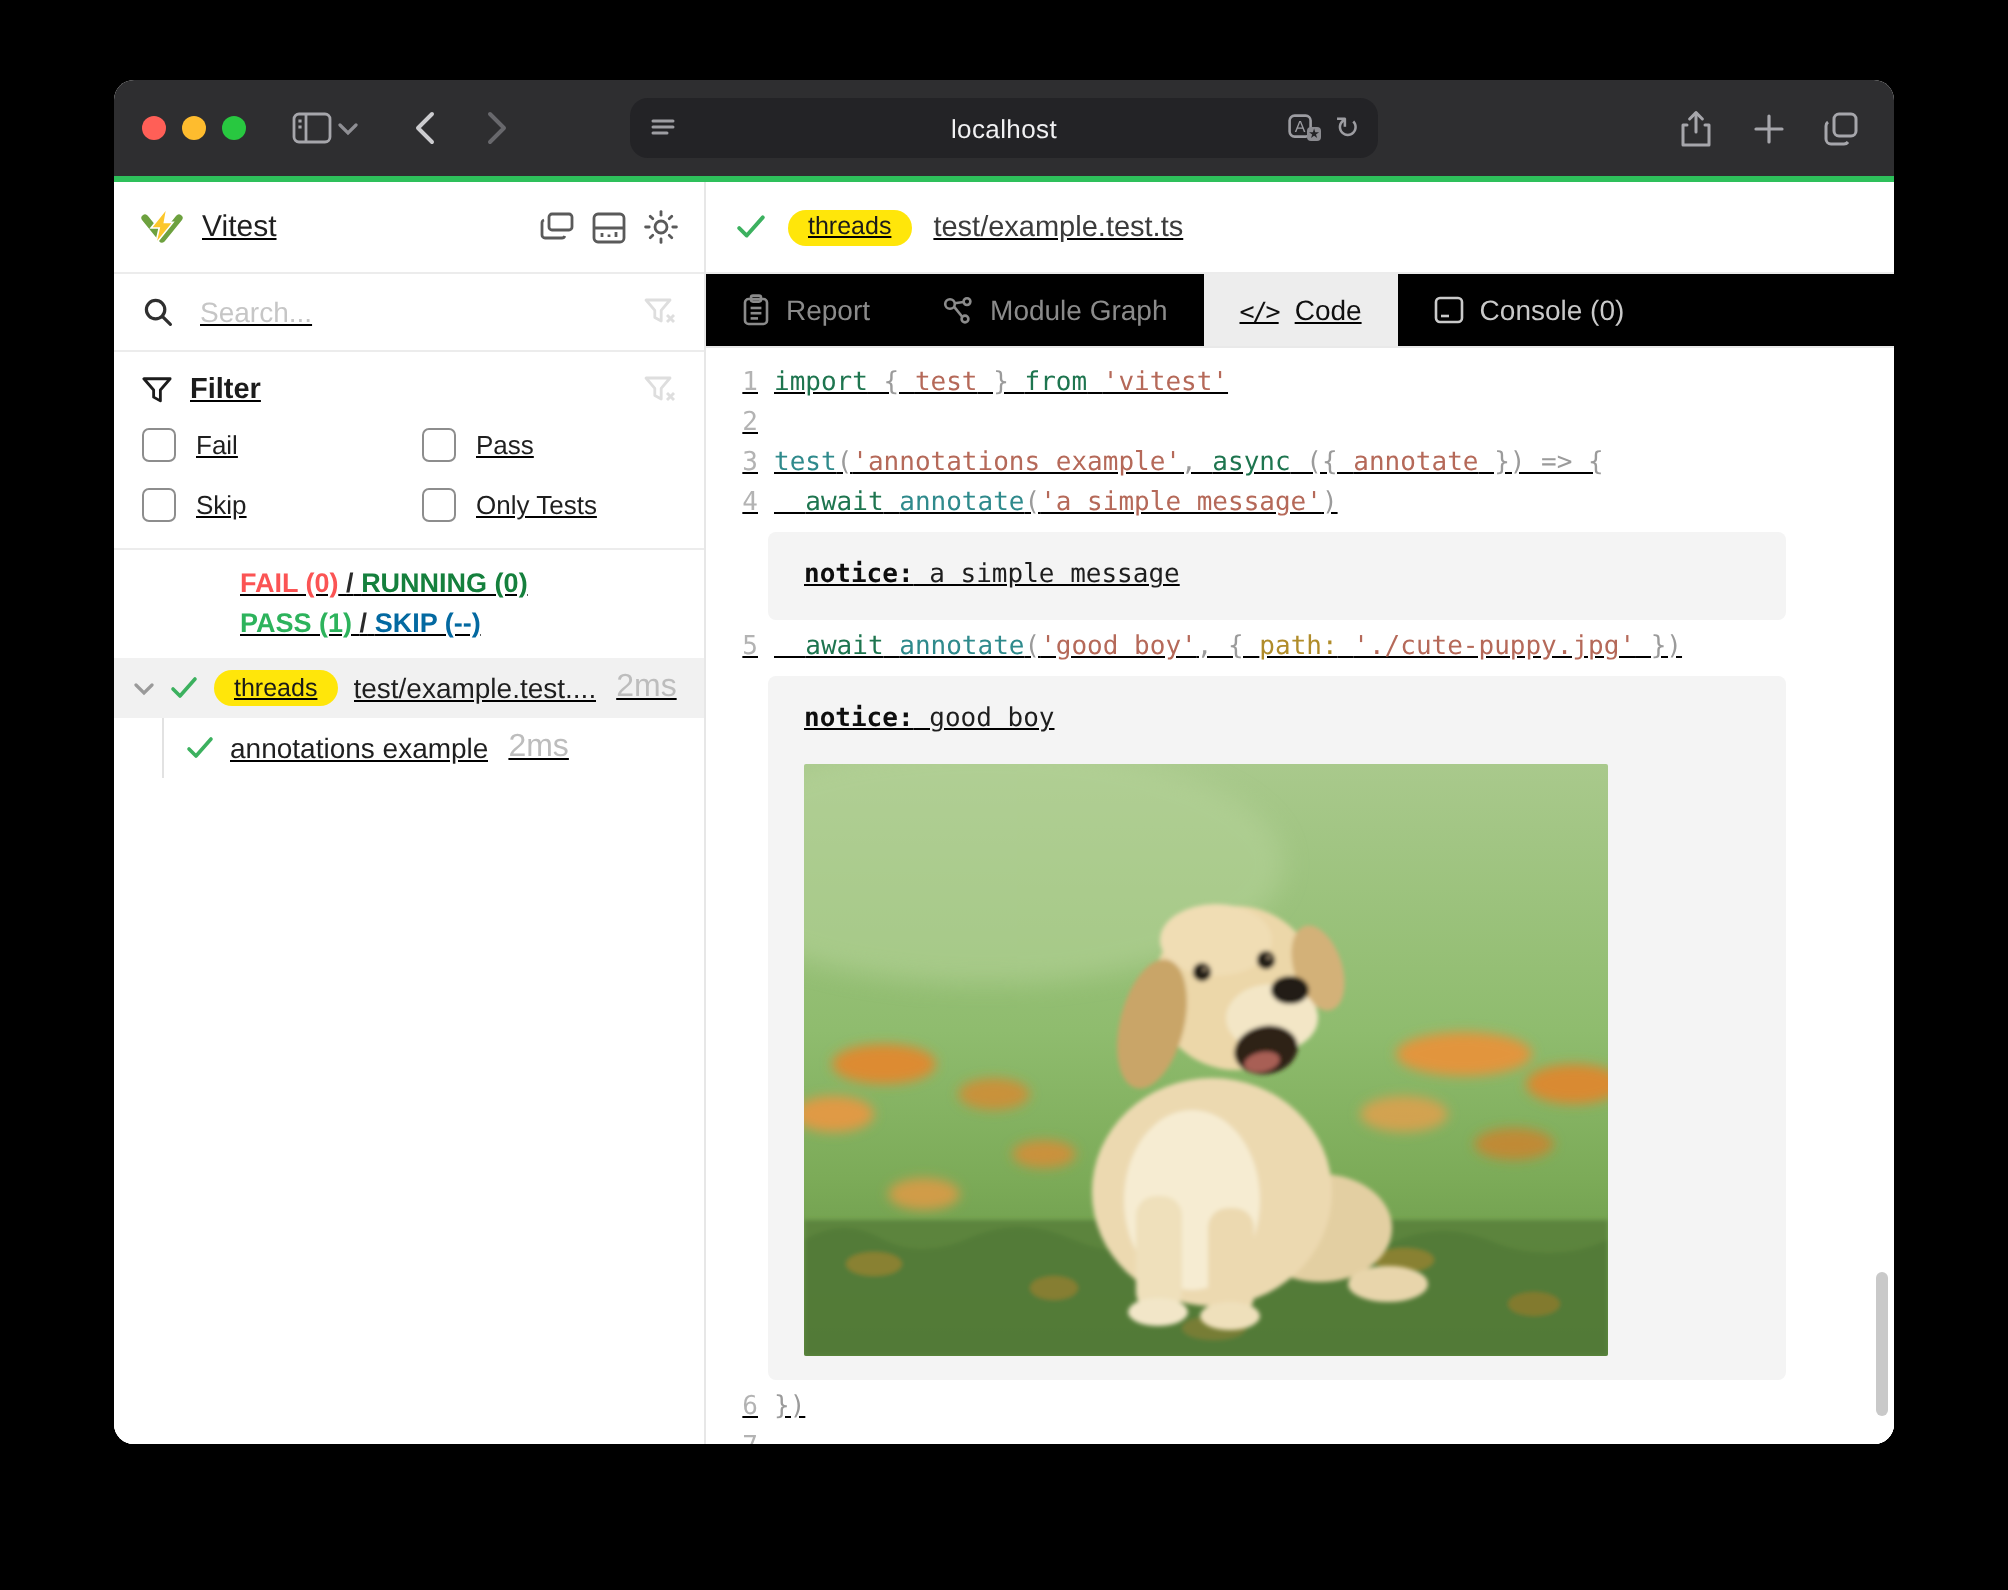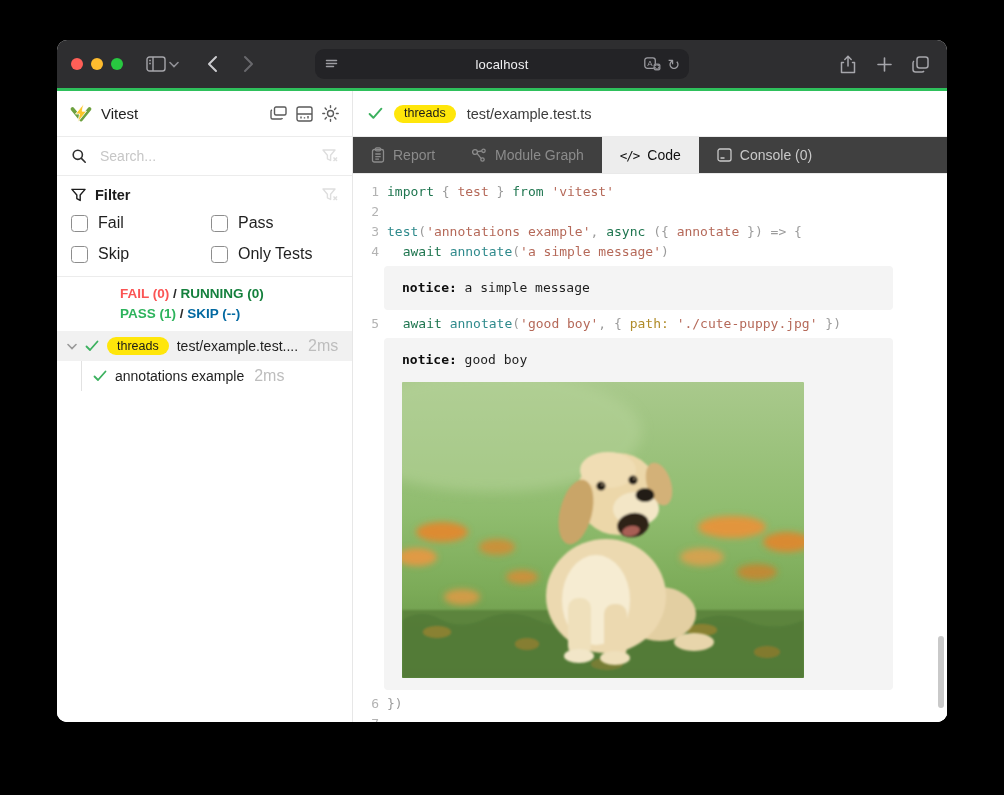--- a/index.html
+++ b/index.html
@@ -5,21 +5,21 @@
   html,body{margin:0;padding:0;}
   body{
     width:1004px;height:795px;background:#000;position:relative;
     font-family:"Liberation Sans", sans-serif;overflow:hidden;
     -webkit-font-smoothing:antialiased;
   }
   .window{
     position:absolute;left:57px;top:40px;width:890px;height:682px;
     border-radius:10px;overflow:hidden;background:#fff;
     box-shadow:0 25px 60px rgba(0,0,0,.65);
-    display:flex;flex-direction:column;
+    display:flex;flex-direction:column;text-decoration:underline;
   }
   
   .titlebar{height:48px;background:#2e2e30;display:flex;align-items:center;
     padding:0 14px;flex:0 0 auto;position:relative;}
   .lights{display:flex;gap:8px;margin-right:20px;}
   .light{width:12px;height:12px;border-radius:50%;}
   .tb-btn{width:26px;height:26px;display:flex;align-items:center;justify-content:center;
     color:#a6a6ab;flex:0 0 auto;}
   .tb-btn.bright{color:#cccccf;}
   .tb-btn.dim{color:#68686c;}
@@ -46,21 +46,21 @@
     border-bottom:1px solid #ececec;flex:0 0 auto;}
   .sb-search input{border:none;outline:none;flex:1;font-size:14px;color:#333;
     font-family:"Liberation Sans", sans-serif;background:transparent;}
   .sb-search input::placeholder{color:#c6c6c6;}
   .dim-icon{color:#dedede;}
   .sb-filter{padding:11px 14px 13px;border-bottom:1px solid #ececec;flex:0 0 auto;}
   .filter-title-row{display:flex;align-items:center;gap:9px;font-size:14.5px;
     font-weight:700;color:#1c1c1c;}
   .filter-title-row .dim-icon{margin-left:auto;}
   .filter-grid{display:grid;grid-template-columns:140px 1fr;margin-top:11px;row-gap:13px;}
-  .cb-row{display:flex;align-items:center;gap:10px;font-size:16px;color:#1f1f1f;}
+  .cb-row{display:flex;align-items:center;gap:10px;font-size:13px;color:#1f1f1f;}
   .cb{width:15px;height:15px;border:1.5px solid #8d8d8d;border-radius:3.5px;flex:0 0 auto;
     background:#fff;}
   .sb-stats{padding:7px 0 7px 63px;font-size:13.5px;font-weight:700;line-height:20px;
     flex:0 0 auto;}
   .sb-stats .sep{color:#2a2a2a;}
   .st-fail{color:#fb5454;} .st-running{color:#15803d;}
   .st-pass{color:#2db35c;} .st-skip{color:#0369a1;}
   .tree{flex:1;min-height:0;}
   .tree-row{height:30px;display:flex;align-items:center;gap:8px;padding:0 10px;
     font-size:14px;color:#1f1f1f;position:relative;}
@@ -70,21 +70,21 @@
   .tree-row.child{padding-left:36px;}
   .tree-row.child::before{content:"";position:absolute;left:24px;top:0;bottom:0;
     width:1px;background:#e2e2e2;}
   .badge{background:#ffe60a;color:#1a1a1a;font-size:12.5px;border-radius:9px;
     padding:1.5px 10px 2.5px;white-space:nowrap;flex:0 0 auto;}
   
   .main{flex:1;display:flex;flex-direction:column;min-width:0;background:#fff;}
   .file-header{height:45px;display:flex;align-items:center;gap:11px;padding:0 15px;
     border-bottom:1px solid #ececec;flex:0 0 auto;}
   .filename{font-size:14.5px;color:#3c3c3c;}
-  .tabbar{height:36px;display:flex;align-items:stretch;background:#404040;
+  .tabbar{height:36px;display:flex;align-items:stretch;background:#000000;
     border-bottom:1px solid #e9e9e9;flex:0 0 auto;}
   .tab{display:flex;align-items:center;gap:8px;padding:0 18px;font-size:14px;color:#8b8b8b;}
   .tab.active{background:#ededed;color:#101010;}
   .tab.disabled{color:#c9c9c9;}
   .tab .code-glyph{font-family:"DejaVu Sans Mono", monospace;font-size:12.5px;letter-spacing:-1px;}
   
   .code-area{flex:1;min-height:0;overflow:hidden;position:relative;padding-top:8px;
     font-family:"DejaVu Sans Mono", monospace;font-size:13px;background:#fff;}
   .code-row{display:flex;line-height:20px;}
   .gutter{width:26px;text-align:right;color:#b3b3b3;flex:0 0 auto;padding-right:8px;}

